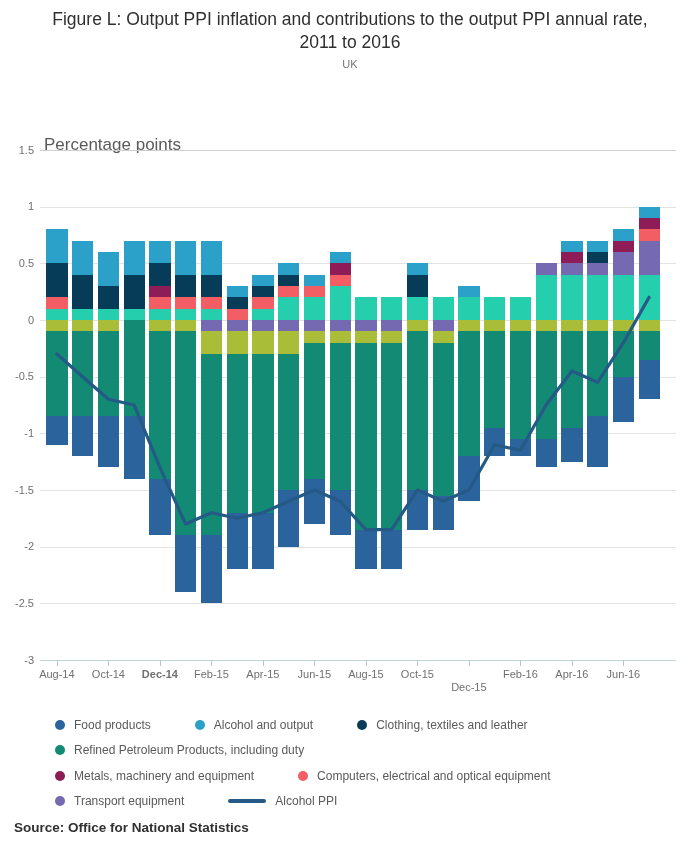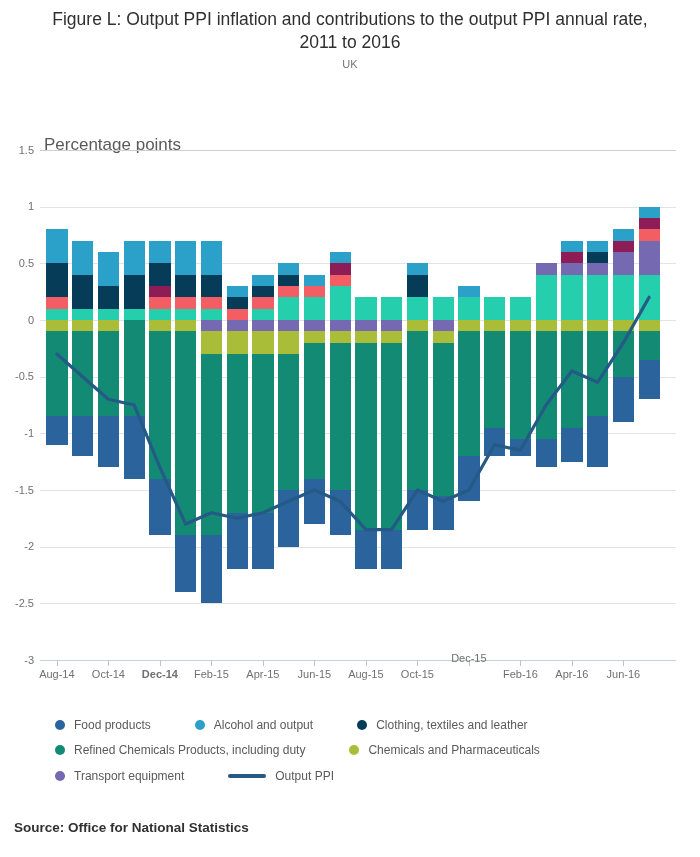--- a/index.html
+++ b/index.html
@@ -216,21 +216,21 @@
     <div class="x-tick-label" style="left: 181.38px; top: 668px;">Feb-15</div>
     <div class="x-tick" style="left: 262.88px; top: 660px;"></div>
     <div class="x-tick-label" style="left: 232.88px; top: 668px;">Apr-15</div>
     <div class="x-tick" style="left: 314.38px; top: 660px;"></div>
     <div class="x-tick-label" style="left: 284.38px; top: 668px;">Jun-15</div>
     <div class="x-tick" style="left: 365.88px; top: 660px;"></div>
     <div class="x-tick-label" style="left: 335.88px; top: 668px;">Aug-15</div>
     <div class="x-tick" style="left: 417.38px; top: 660px;"></div>
     <div class="x-tick-label" style="left: 387.38px; top: 668px;">Oct-15</div>
     <div class="x-tick" style="left: 468.88px; top: 660px;"></div>
-    <div class="x-tick-label" style="left: 438.88px; top: 652px;">Dec-15</div>
+    <div class="x-tick-label" style="left: 438.88px; top: 681px;">Dec-15</div>
     <div class="x-tick" style="left: 520.38px; top: 660px;"></div>
     <div class="x-tick-label" style="left: 490.38px; top: 668px;">Feb-16</div>
     <div class="x-tick" style="left: 571.88px; top: 660px;"></div>
     <div class="x-tick-label" style="left: 541.88px; top: 668px;">Apr-16</div>
     <div class="x-tick" style="left: 623.38px; top: 660px;"></div>
     <div class="x-tick-label" style="left: 593.38px; top: 668px;">Jun-16</div>
     <svg id="line-svg" width="700" height="857">
       <polyline points="56.9,354.0 82.6,376.7 108.4,399.3 134.1,405.0 159.9,467.3 185.6,524.0 211.4,512.7 237.1,518.3 262.9,512.7 288.6,501.3 314.4,490.0 340.1,501.3 365.9,529.7 391.6,529.7 417.4,490.0 443.1,501.3 468.9,490.0 494.6,444.7 520.4,450.3 546.1,405.0 571.9,371.0 597.6,382.3 623.4,342.7 649.1,297.3" fill="none" stroke="#245a85" stroke-width="3.2" stroke-linejoin="round" stroke-linecap="round"></polyline>
     </svg>
   </div>
@@ -246,32 +246,38 @@
         <span class="legend-label">Alcohol and output</span>
       </div>
       <div class="legend-item">
         <span class="legend-dot" style="background: rgb(7, 60, 88);"></span>
         <span class="legend-label">Clothing, textiles and leather</span>
       </div>
     </div>
     <div class="legend-row">
       <div class="legend-item">
         <span class="legend-dot" style="background: rgb(18, 138, 116);"></span>
-        <span class="legend-label">Refined Chemicals Products, including duty</span>
-      </div>
-      <div class="legend-item">
-        <span class="legend-dot" style="background: rgb(169, 189, 56);"></span>
-        <span class="legend-label">Chemicals and Pharmaceuticals</span>
+        <span class="legend-label">Refined Petroleum Products, including duty</span>
+      </div>
+    </div>
+    <div class="legend-row">
+      <div class="legend-item">
+        <span class="legend-dot" style="background: rgb(142, 29, 87);"></span>
+        <span class="legend-label">Metals, machinery and equipment</span>
+      </div>
+      <div class="legend-item">
+        <span class="legend-dot" style="background: rgb(242, 94, 100);"></span>
+        <span class="legend-label">Computers, electrical and optical equipment</span>
       </div>
     </div>
     <div class="legend-row">
       <div class="legend-item">
         <span class="legend-dot" style="background: rgb(117, 105, 178);"></span>
         <span class="legend-label">Transport equipment</span>
       </div>
       <div class="legend-item">
         <span class="legend-line-swatch" style="background: rgb(36, 90, 133);"></span>
-        <span class="legend-label">Output PPI</span>
+        <span class="legend-label">Alcohol PPI</span>
       </div>
     </div>
   </div>
 
 <div class="source">Source: Office for National Statistics</div>
 
 </body></html>

